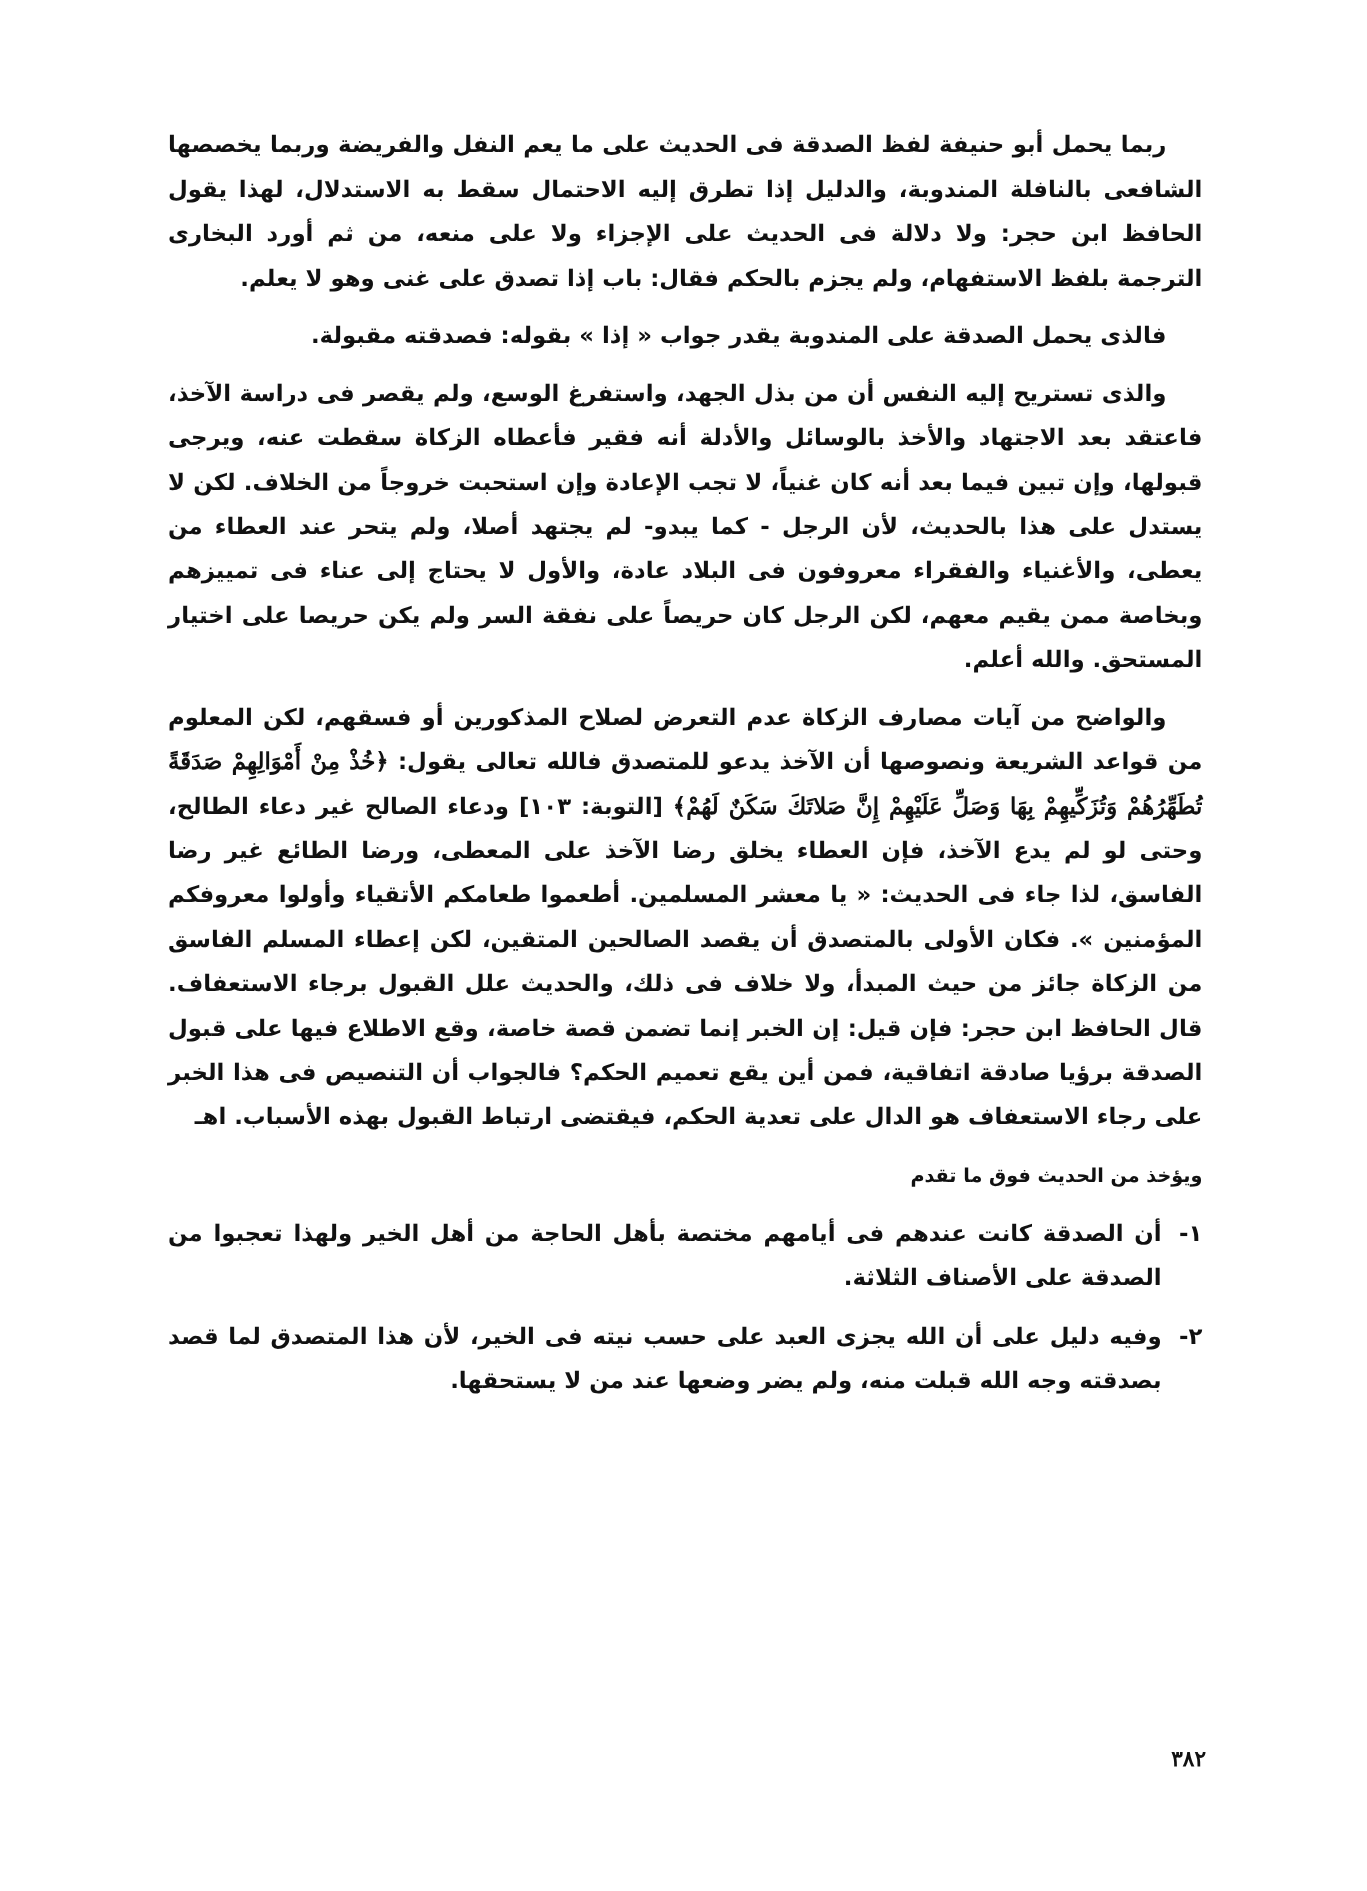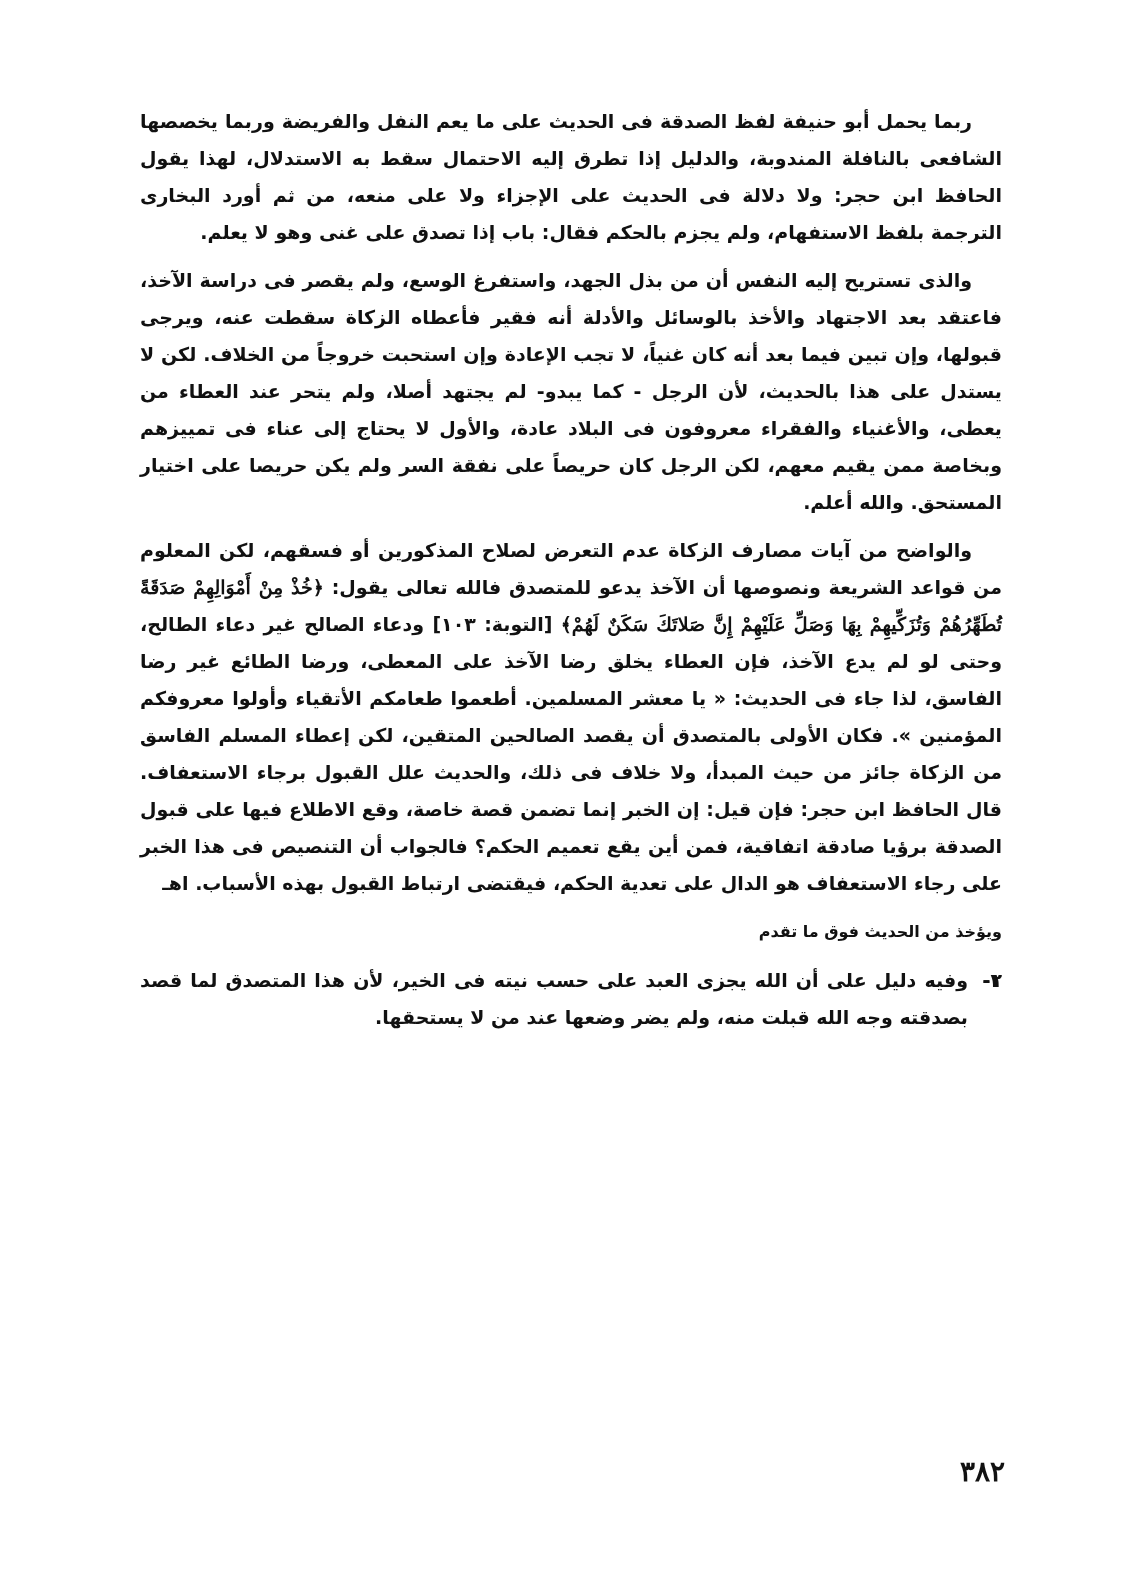--- a/index.html
+++ b/index.html
@@ -44,37 +44,39 @@
     font-weight: bold;
   }
   .page-number {
     position: absolute;
     left: 960px;
     top: 1455px;
     width: 45px;
     text-align: right;
     direction: rtl;
     font-family: "DejaVu Serif", serif;
-    font-size: 28px;
+    font-size: 18px;
     font-weight: bold;
     color: #111111;
   }
 </style>
 </head>
 <body>
 
 <div class="page">
   <p class="para">ربما يحمل أبو حنيفة لفظ الصدقة فى الحديث على ما يعم النفل والفريضة وربما يخصصها الشافعى بالنافلة المندوبة، والدليل إذا تطرق إليه الاحتمال سقط به الاستدلال، لهذا يقول الحافظ ابن حجر: ولا دلالة فى الحديث على الإجزاء ولا على منعه، من ثم أورد البخارى الترجمة بلفظ الاستفهام، ولم يجزم بالحكم فقال: باب إذا تصدق على غنى وهو لا يعلم.</p>
+  <p class="para">فالذى يحمل الصدقة على المندوبة يقدر جواب « إذا » بقوله: فصدقته مقبولة.</p>
   <p class="para">والذى تستريح إليه النفس أن من بذل الجهد، واستفرغ الوسع، ولم يقصر فى دراسة الآخذ، فاعتقد بعد الاجتهاد والأخذ بالوسائل والأدلة أنه فقير فأعطاه الزكاة سقطت عنه، ويرجى قبولها، وإن تبين فيما بعد أنه كان غنياً، لا تجب الإعادة وإن استحبت خروجاً من الخلاف. لكن لا يستدل على هذا بالحديث، لأن الرجل - كما يبدو- لم يجتهد أصلا، ولم يتحر عند العطاء من يعطى، والأغنياء والفقراء معروفون فى البلاد عادة، والأول لا يحتاج إلى عناء فى تمييزهم وبخاصة ممن يقيم معهم، لكن الرجل كان حريصاً على نفقة السر ولم يكن حريصا على اختيار المستحق. والله أعلم.</p>
   <p class="para"><span>والواضح من آيات مصارف الزكاة عدم التعرض لصلاح المذكورين أو فسقهم، لكن المعلوم من قواعد الشريعة ونصوصها أن الآخذ يدعو للمتصدق فالله تعالى يقول: </span><span class="quran">﴿خُذْ مِنْ أَمْوَالِهِمْ صَدَقَةً تُطَهِّرُهُمْ وَتُزَكِّيهِمْ بِهَا وَصَلِّ عَلَيْهِمْ إِنَّ صَلاتَكَ سَكَنٌ لَهُمْ﴾</span><span> [التوبة: ١٠٣] ودعاء الصالح غير دعاء الطالح، وحتى لو لم يدع الآخذ، فإن العطاء يخلق رضا الآخذ على المعطى، ورضا الطائع غير رضا الفاسق، لذا جاء فى الحديث: « يا معشر المسلمين. أطعموا طعامكم الأتقياء وأولوا معروفكم المؤمنين ». فكان الأولى بالمتصدق أن يقصد الصالحين المتقين، لكن إعطاء المسلم الفاسق من الزكاة جائز من حيث المبدأ، ولا خلاف فى ذلك، والحديث علل القبول برجاء الاستعفاف. قال الحافظ ابن حجر: فإن قيل: إن الخبر إنما تضمن قصة خاصة، وقع الاطلاع فيها على قبول الصدقة برؤيا صادقة اتفاقية، فمن أين يقع تعميم الحكم؟ فالجواب أن التنصيص فى هذا الخبر على رجاء الاستعفاف هو الدال على تعدية الحكم، فيقتضى ارتباط القبول بهذه الأسباب. اهـ</span></p>
 
   <div class="heading">ويؤخذ من الحديث فوق ما تقدم</div>
 
   <div class="list-item">
     <span class="list-num">١-</span>
+    <span>أن الصدقة كانت عندهم فى أيامهم مختصة بأهل الحاجة من أهل الخير ولهذا تعجبوا من الصدقة على الأصناف الثلاثة.</span>
   </div>
   <div class="list-item">
     <span class="list-num">٢-</span>
     <span>وفيه دليل على أن الله يجزى العبد على حسب نيته فى الخير، لأن هذا المتصدق لما قصد بصدقته وجه الله قبلت منه، ولم يضر وضعها عند من لا يستحقها.</span>
   </div>
 </div>
 
 <div class="page-number">٣٨٢</div>
 
 </body></html>

